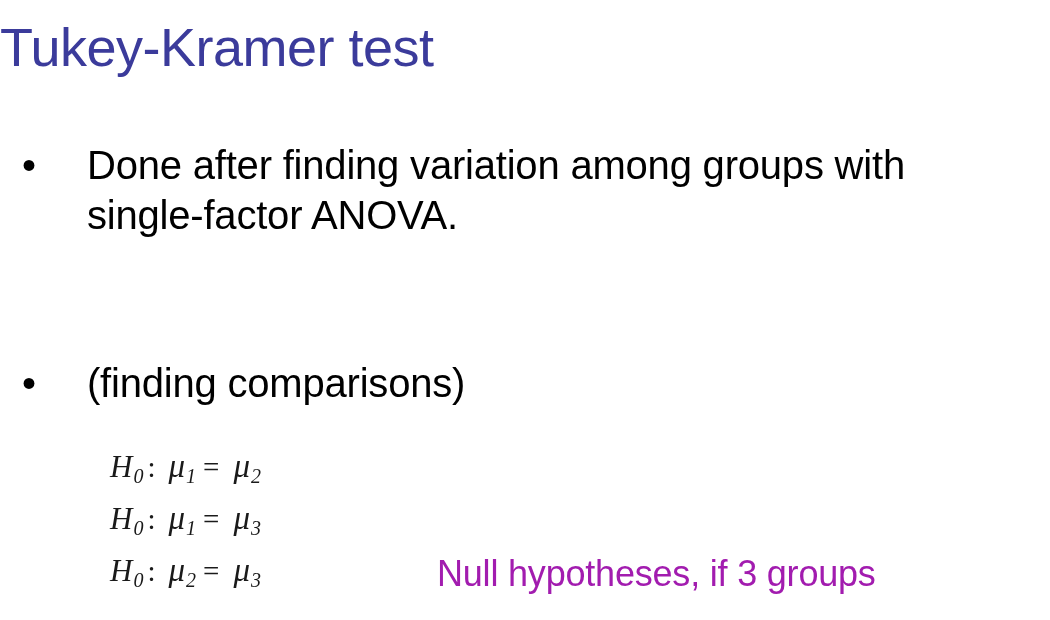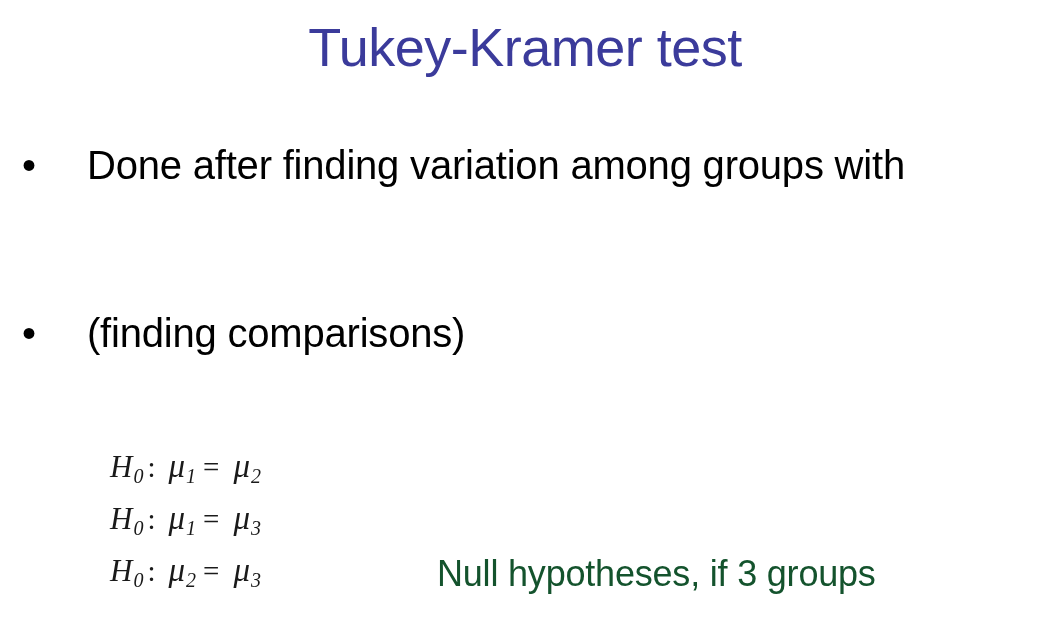--- a/index.html
+++ b/index.html
@@ -16,21 +16,21 @@
     font-family: "Liberation Sans", sans-serif;
     -webkit-font-smoothing: antialiased;
   }
 
   
   .slide-title {
     position: absolute;
     left: 0;
     top: 16px;
     width: 1050px;
-    text-align: center;
+    text-align: left;
     font-family: "Liberation Sans", sans-serif;
     font-size: 54px;
     line-height: 62px;
     font-weight: 400;
     color: #3b3b9b;
     letter-spacing: -0.5px;
     white-space: nowrap;
   }
 
   
@@ -121,38 +121,39 @@
   }
 
   
   .caption {
     position: absolute;
     left: 437px;
     top: 552px;
     font-family: "Liberation Sans", sans-serif;
     font-size: 36px;
     line-height: 44px;
-    color: #14532d;
+    color: #a21caf;
     white-space: nowrap;
     letter-spacing: -0.2px;
   }
 </style>
 </head>
 <body>
 
 <div id="slide">
 
   <div class="slide-title">Tukey-Kramer test</div>
 
   <div class="bullet-list">
 
     <div class="bullet-item">
       <span class="bullet-marker">•</span>
       <span class="bullet-text">
         <span class="bullet-line">Done after finding variation among groups with</span>
+        <span class="bullet-line">single-factor ANOVA.</span>
       </span>
     </div>
 
     <div class="bullet-item">
       <span class="bullet-marker">•</span>
       <span class="bullet-text">
         <span class="bullet-line">(finding comparisons)</span>
       </span>
     </div>
 

